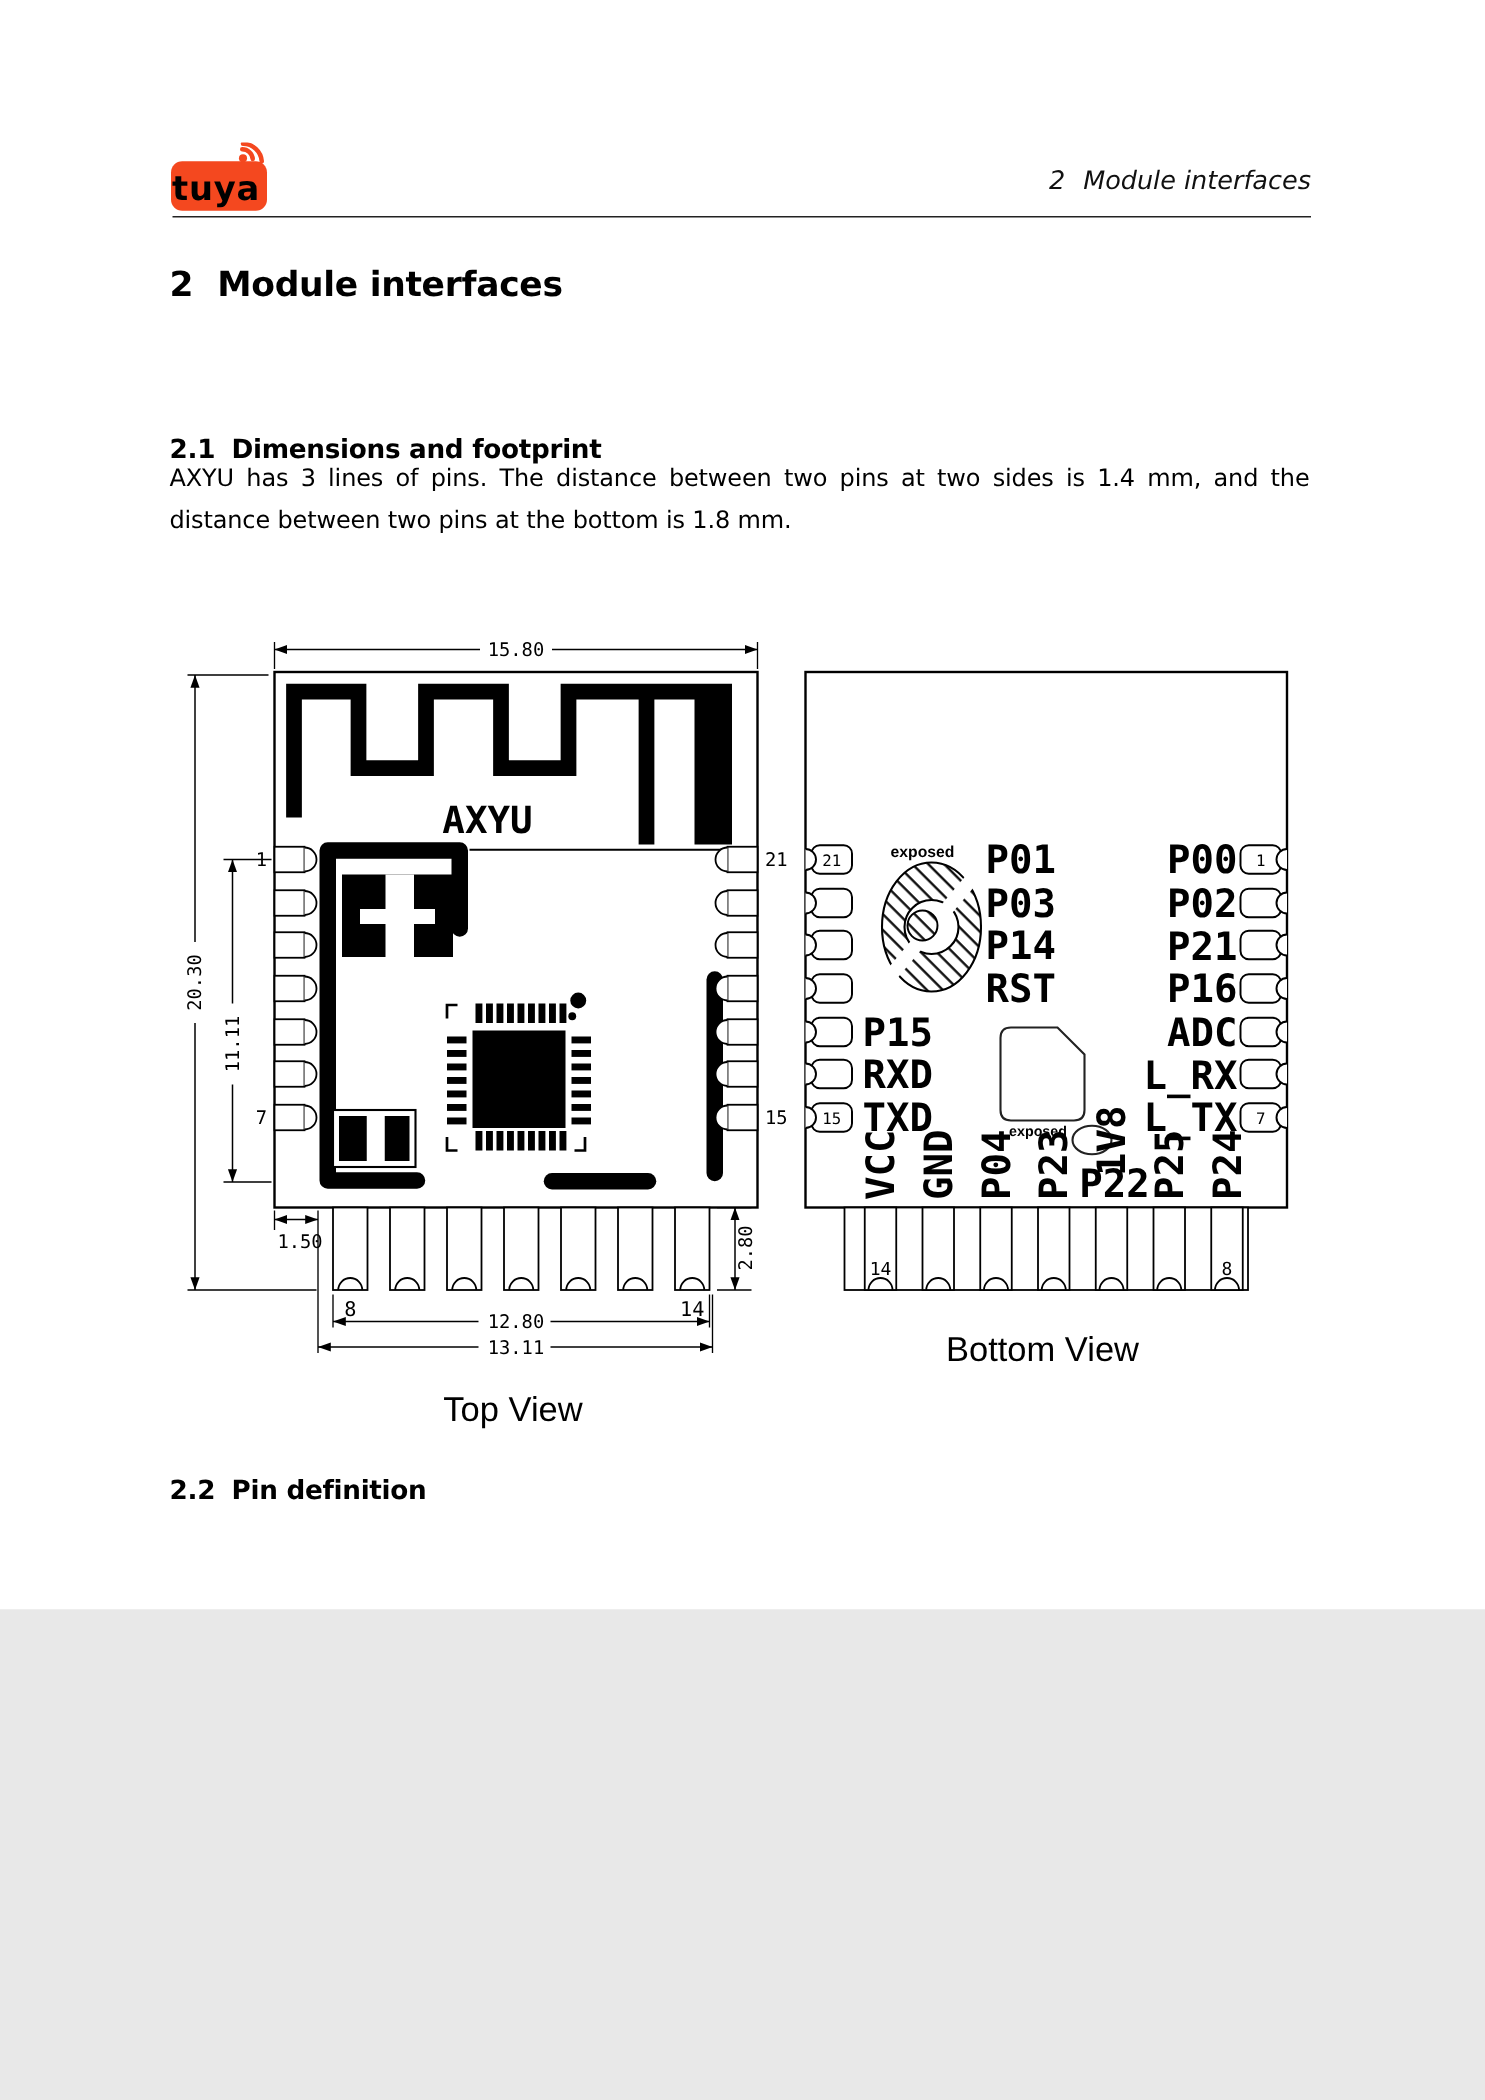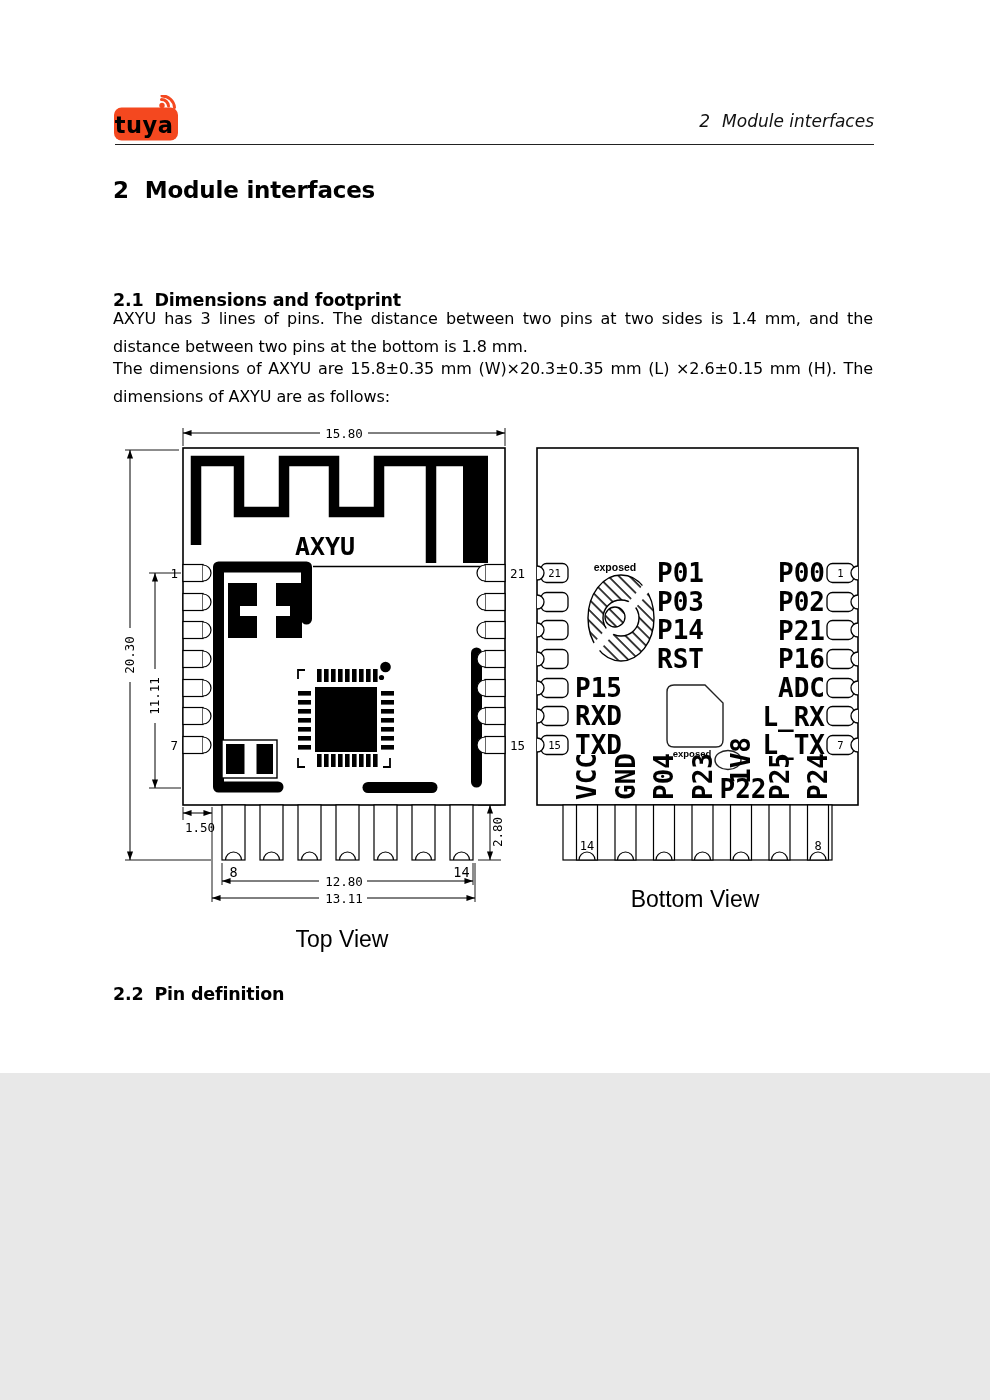--- a/index.html
+++ b/index.html
@@ -54,21 +54,20 @@
   <h1 class="abs h1" style="left:113px;top:177px;">
     <span class="num">2</span><span>Module interfaces</span>
   </h1>
 
   <h2 class="abs h2" style="left:113px;top:246px;margin-top:44px;">
     <span class="num">2.1</span><span>Dimensions and footprint</span>
   </h2>
 
   <p class="abs body" style="left:113px;top:291px;width:760px;margin-top:14px;">AXYU has 3 lines of pins.  The distance between two pins at two sides is 1.4 mm, and the distance between two pins at the bottom is 1.8 mm.</p>
 
-  <p class="abs body" style="left:113px;top:355px;width:760px;">The dimensions of AXYU are 15.8±0.35 mm (W)×20.3±0.35 mm (L) ×2.6±0.15 mm (H). The dimensions of AXYU are as follows:</p>
 
   <svg class="abs" style="left:105px;top:420px;" width="420" height="545" viewBox="0 0 420 545">
     <defs>
       <marker id="ar" viewBox="0 0 10 10" refX="9.5" refY="5" markerWidth="9" markerHeight="9" orient="auto-start-reverse">
         <path d="M0,1.6 L9.5,5 L0,8.4 z" fill="#000"></path>
       </marker>
     </defs>
 
     <path class="e" d="
       M78,8 V26 M400,8 V26

